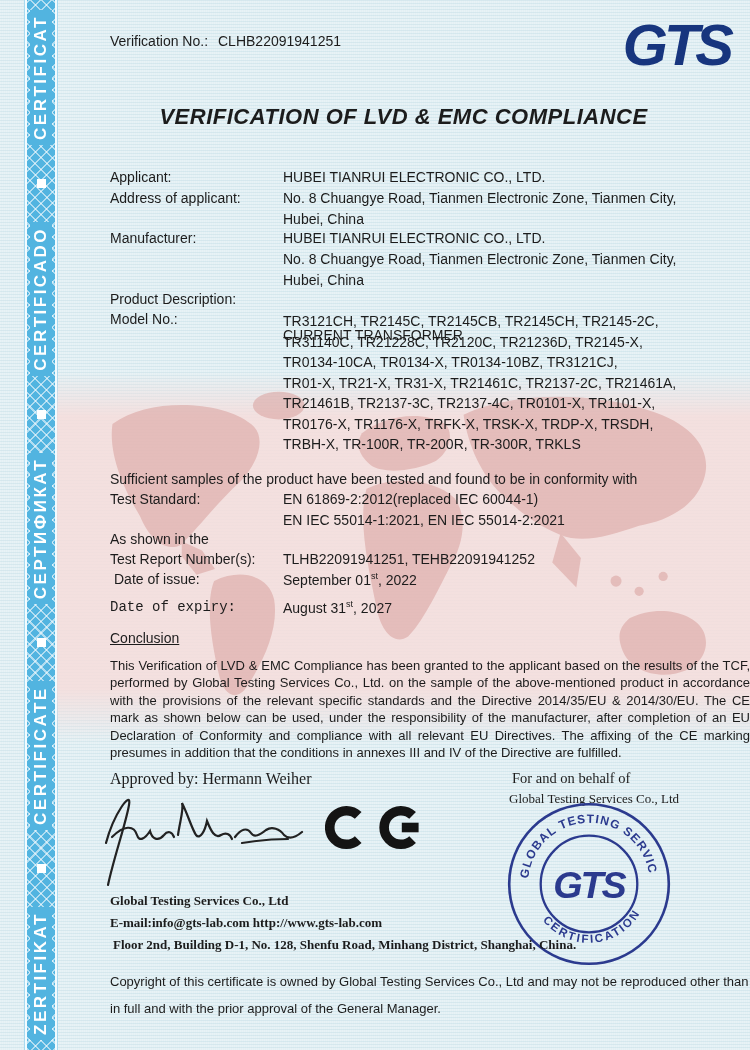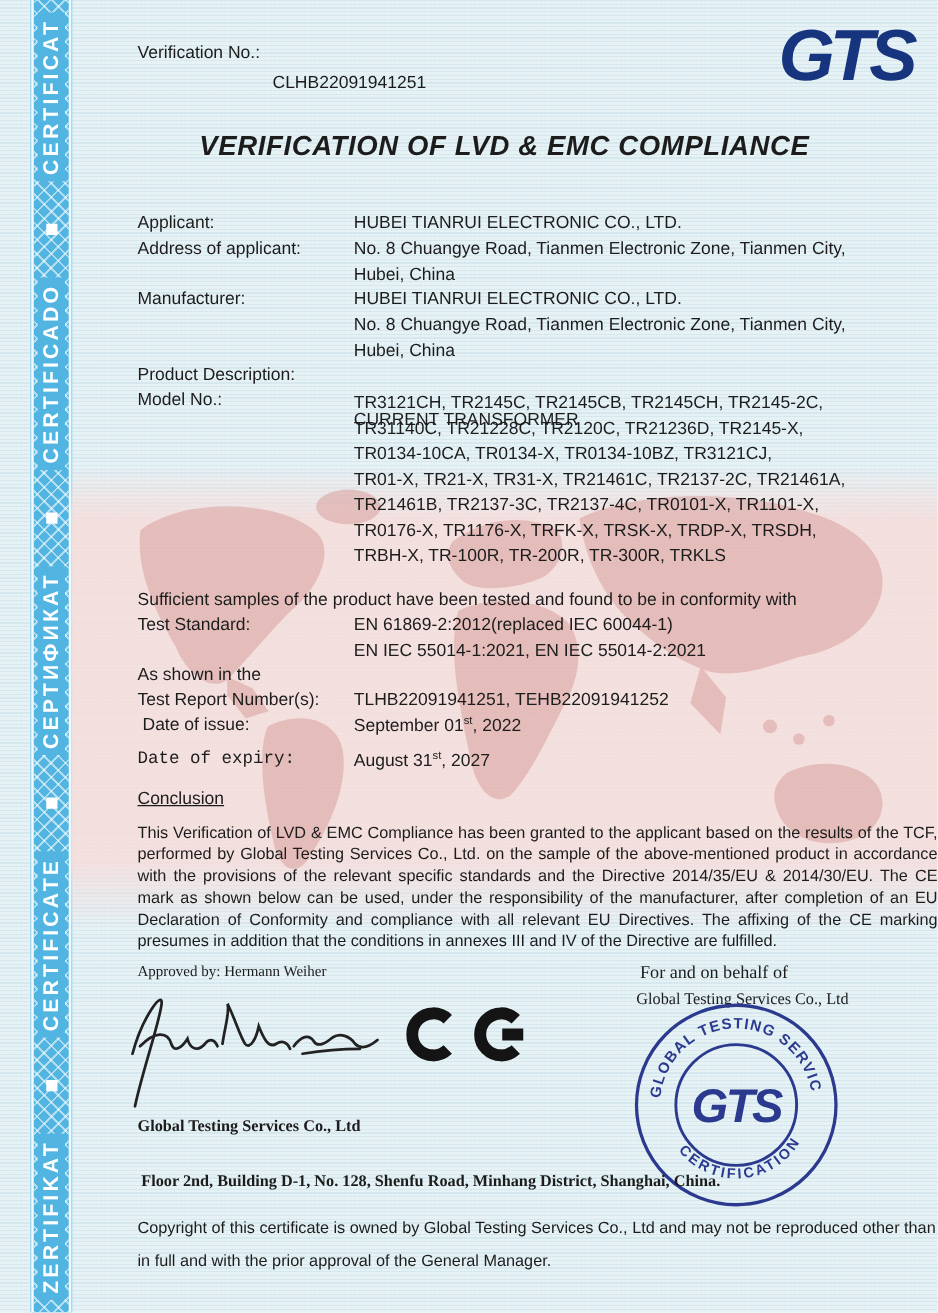--- a/index.html
+++ b/index.html
@@ -74,21 +74,21 @@
           <path d="M545,163 l22,27 -5,32 -26,-27 z"></path>
           <circle cx="605" cy="215" r="6"></circle>
             <circle cx="630" cy="226" r="5"></circle>
             <circle cx="656" cy="210" r="5"></circle>
           <path d="M620,255 C650,240 690,248 700,270 C708,290 695,310 670,315 C645,320 620,310 612,290 C606,275 608,265 620,255 Z"></path>
         </g>
       </svg>
     </div>
 
     <span class="abs lab" style="left:53px;top:33px;">Verification No.:</span>
-    <span class="abs val" style="left:161px;top:33px;margin-top:24px;">CLHB22091941251</span>
+    <span class="abs val" style="left:161px;top:33px;">CLHB22091941251</span>
     <div class="abs logo-text" style="right:20px;top:16px;">GTS</div>
 
     <div class="abs title" style="left:0;right:0;top:104px;">VERIFICATION OF LVD &amp; EMC COMPLIANCE</div>
 
     <span class="abs lab" style="left:53px;top:169px;">Applicant:</span>
     <span class="abs val" style="left:226px;top:169px;">HUBEI TIANRUI ELECTRONIC CO., LTD.</span>
 
     <span class="abs lab" style="left:53px;top:190px;">Address of applicant:</span>
     <span class="abs val" style="left:226px;top:190px;">No. 8 Chuangye Road, Tianmen Electronic Zone, Tianmen City,</span>
     <span class="abs val" style="left:226px;top:211px;">Hubei, China</span>
@@ -126,21 +126,21 @@
     <span class="abs lab" style="left:57px;top:571px;">Date of issue:</span>
     <span class="abs val" style="left:226px;top:571px;"><span>September 01</span><sup>st</sup><span>, 2022</span></span>
 
     <span class="abs lab" style="left:53px;top:599px;font-family:Liberation Mono, monospace;">Date of expiry:</span>
     <span class="abs val" style="left:226px;top:599px;"><span>August 31</span><sup>st</sup><span>, 2027</span></span>
 
     <span class="abs concl" style="left:53px;top:630px;">Conclusion</span>
 
     <div class="abs para" style="left:53px;top:657px;width:640px;">This Verification of LVD &amp; EMC Compliance has been granted to the applicant based on the results of the TCF, performed by Global Testing Services Co., Ltd. on the sample of the above-mentioned product in accordance with the provisions of the relevant specific standards and the Directive 2014/35/EU &amp; 2014/30/EU. The CE mark as shown below can be used, under the responsibility of the manufacturer, after completion of an EU Declaration of Conformity and compliance with all relevant EU Directives. The affixing of the CE marking presumes in addition that the conditions in annexes III and IV of the Directive are fulfilled.</div>
 
-    <span class="abs serif" style="left:53px;top:770px;font-size:12px;">Approved by: Hermann Weiher</span>
+    <span class="abs serif" style="left:53px;top:770px;font-size:16px;">Approved by: Hermann Weiher</span>
     <span class="abs serif" style="left:455px;top:770px;font-size:14.5px;">For and on behalf of</span>
     <span class="abs serif" style="left:452px;top:791px;font-size:13px;">Global Testing Services Co., Ltd</span>
 
     <svg class="abs" style="left:35px;top:785px;" width="215" height="105" viewBox="0 0 215 105">
       <g fill="none" stroke="#222" stroke-width="2.2" stroke-linecap="round">
         <path d="M14 58 C 22 28, 40 4, 37 20 C 34 38, 22 72, 16 100"></path>
         <path d="M20 52 C 32 40, 42 40, 45 50 C 47 57, 53 54, 58 46 C 60 54, 66 57, 72 50 C 76 45, 80 47, 82 52"></path>
         <path d="M86 50 C 88 36, 92 24, 90 18 C 96 30, 100 44, 104 50 C 108 55, 113 46, 115 36 C 119 46, 123 54, 129 50 C 134 47, 138 49, 140 54"></path>
         <path d="M143 52 C 149 44, 155 42, 159 48 C 162 53, 168 50, 174 45 C 180 41, 188 44, 192 50 C 197 55, 204 52, 210 47"></path>
         <path d="M150 58 C 162 56, 180 54, 196 54"></path>
@@ -167,18 +167,19 @@
       <text fill="#2b3a8e" font-family="Liberation Sans, sans-serif" font-size="11.5" font-weight="bold" letter-spacing="1">
         <textPath href="#arcTop" startOffset="0">GLOBAL TESTING SERVICES CO.,LTD.</textPath>
       </text>
       <text fill="#2b3a8e" font-family="Liberation Sans, sans-serif" font-size="11" font-weight="bold" letter-spacing="2">
         <textPath href="#arcBot" startOffset="8">CERTIFICATION</textPath>
       </text>
       <text x="80" y="93" text-anchor="middle" fill="#2b3a8e" font-family="Liberation Sans, sans-serif" font-size="36" font-weight="bold" font-style="italic" letter-spacing="-2">GTS</text>
     </svg>
 
     <span class="abs serif foot" style="left:53px;top:893px;">Global Testing Services Co., Ltd</span>
+    <span class="abs serif foot" style="left:53px;top:915px;">E-mail:info@gts-lab.com   http://www.gts-lab.com</span>
     <span class="abs serif foot" style="left:56px;top:937px;">Floor 2nd, Building D-1, No. 128, Shenfu Road, Minhang District, Shanghai, China.</span>
 
     <div class="abs copy" style="left:53px;top:968px;width:648px;">Copyright of this certificate is owned by Global Testing Services Co., Ltd and may not be reproduced other than in full and with the prior approval of the General Manager.</div>
 
   </div>
 </div>
 
 </body></html>

